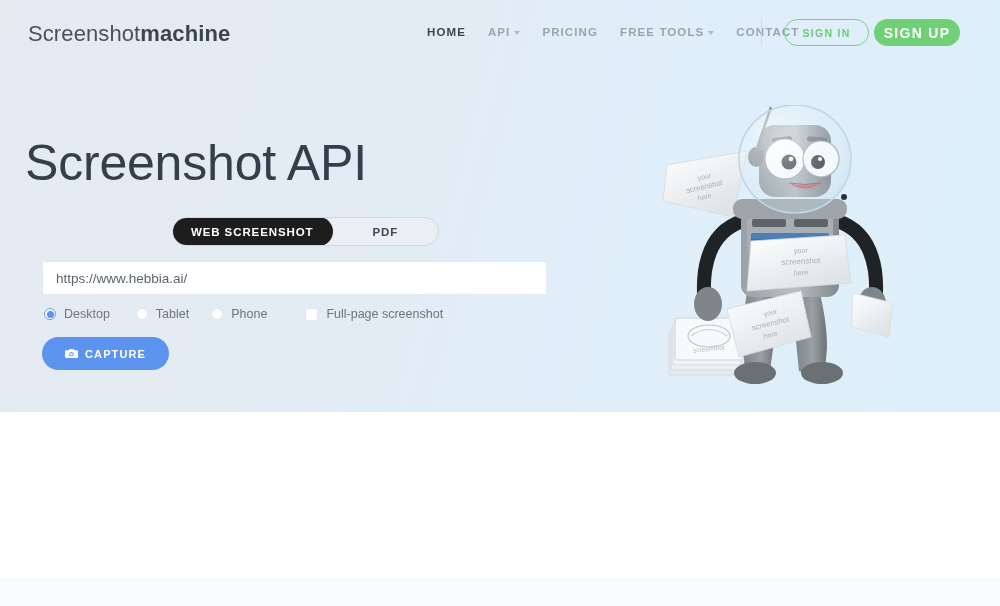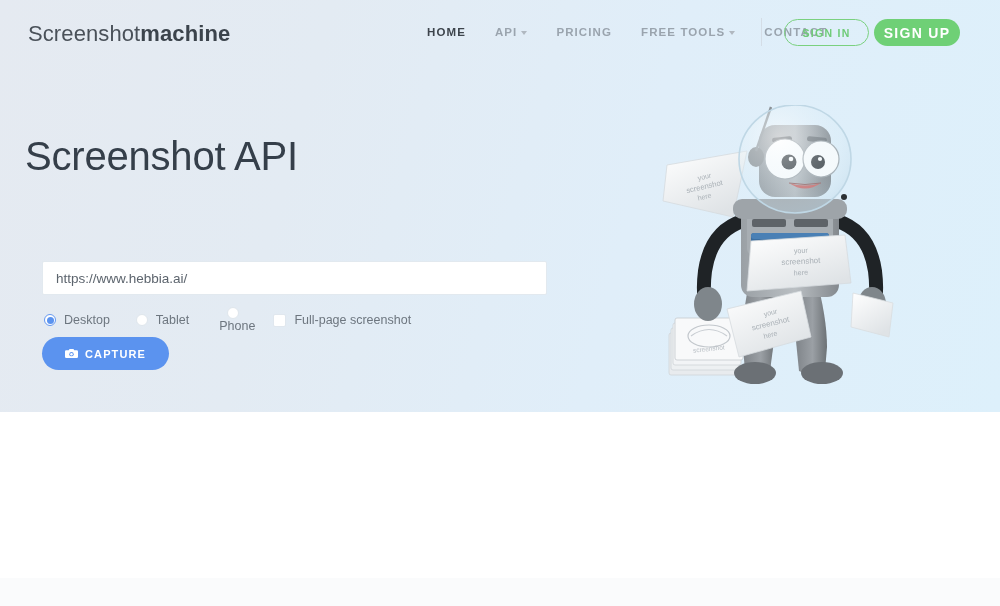--- a/index.html
+++ b/index.html
@@ -27,21 +27,21 @@
   .logo {
     position: absolute; left: 28px; top: 21px;
     font-size: 22px; color: #4a5159; letter-spacing: .1px;
     white-space: nowrap;
   }
   .logo .thin { font-weight: 300; }
   .logo .bold { font-weight: 700; color: #3c444c; }
 
   .nav {
     position: absolute; left: 418px; top: 24px;
-    display: flex; align-items: center; gap: 11px;
+    display: flex; align-items: center; gap: 4px;
   }
   .nav-item {
     font-size: 11.5px; letter-spacing: 1.1px; font-weight: 600;
     color: #9aa4ae; text-decoration: none; padding: 2px 9px;
     white-space: nowrap; display: inline-flex; align-items: center; gap: 4px;
   }
   .nav-item.active { color: #3d444c; }
   .caret {
     display: inline-block; width: 0; height: 0;
     border-left: 3.5px solid transparent; border-right: 3.5px solid transparent;
@@ -68,21 +68,21 @@
     font-family: "Liberation Sans", sans-serif;
   }
 
   
   .hero-sub {
     position: absolute; left: 27px; top: 78px;
     font-size: 36px; font-weight: 300; color: #7b858f; letter-spacing: .2px;
   }
   .hero-title {
     position: absolute; left: 25px; top: 134px;
-    font-size: 40px; font-weight: 400; color: #353f4a; letter-spacing: -0.2px;
+    font-size: 50px; font-weight: 400; color: #353f4a; letter-spacing: -0.2px;
   }
 
   
   .toggle {
     position: absolute; left: 172px; top: 217px;
     height: 29px; border-radius: 15px;
     border: 1px solid #cfd9e2; background: #e9eff5;
     display: flex; overflow: hidden;
   }
   .toggle-opt {
@@ -122,21 +122,21 @@
   }
   .checkbox {
     width: 13px; height: 13px; border-radius: 2px;
     background: #ffffff; border: 1px solid #e0e7ee; flex: none;
   }
   .opt-label {
     font-size: 12.5px; color: #6d767f; margin-left: 8px; white-space: nowrap;
   }
   .opt-desktop { margin-right: 26px; }
   .opt-tablet  { margin-right: 22px; }
-  .opt-phone   { margin-right: 18px; flex-direction: column; }
+  .opt-phone   { margin-right: 38px; }
 
   
   .capture {
     position: absolute; left: 42px; top: 337px;
     width: 127px; height: 33px; border-radius: 17px;
     background: #5b93ef; border: none; cursor: pointer;
     display: flex; align-items: center; justify-content: center; gap: 7px;
     color: #ffffff; font-size: 11px; font-weight: 700; letter-spacing: 1.1px;
     font-family: "Liberation Sans", sans-serif;
   }
@@ -190,20 +190,24 @@
       </nav>
 
       <div class="nav-divider"></div>
 
       <button class="btn-signin">SIGN IN</button>
       <button class="btn-signup">SIGN UP</button>
     </div>
 
     <h1 class="hero-title">Screenshot API</h1>
 
+    <div class="toggle">
+      <div class="toggle-opt on">WEB SCREENSHOT</div>
+      <div class="toggle-opt off">PDF</div>
+    </div>
 
     <input class="url-input" type="text" value="https://www.hebbia.ai/" style="">
 
     <div class="options">
       <label class="opt opt-desktop">
         <span class="radio checked"></span>
         <span class="opt-label">Desktop</span>
       </label>
       <label class="opt opt-tablet">
         <span class="radio"></span>

